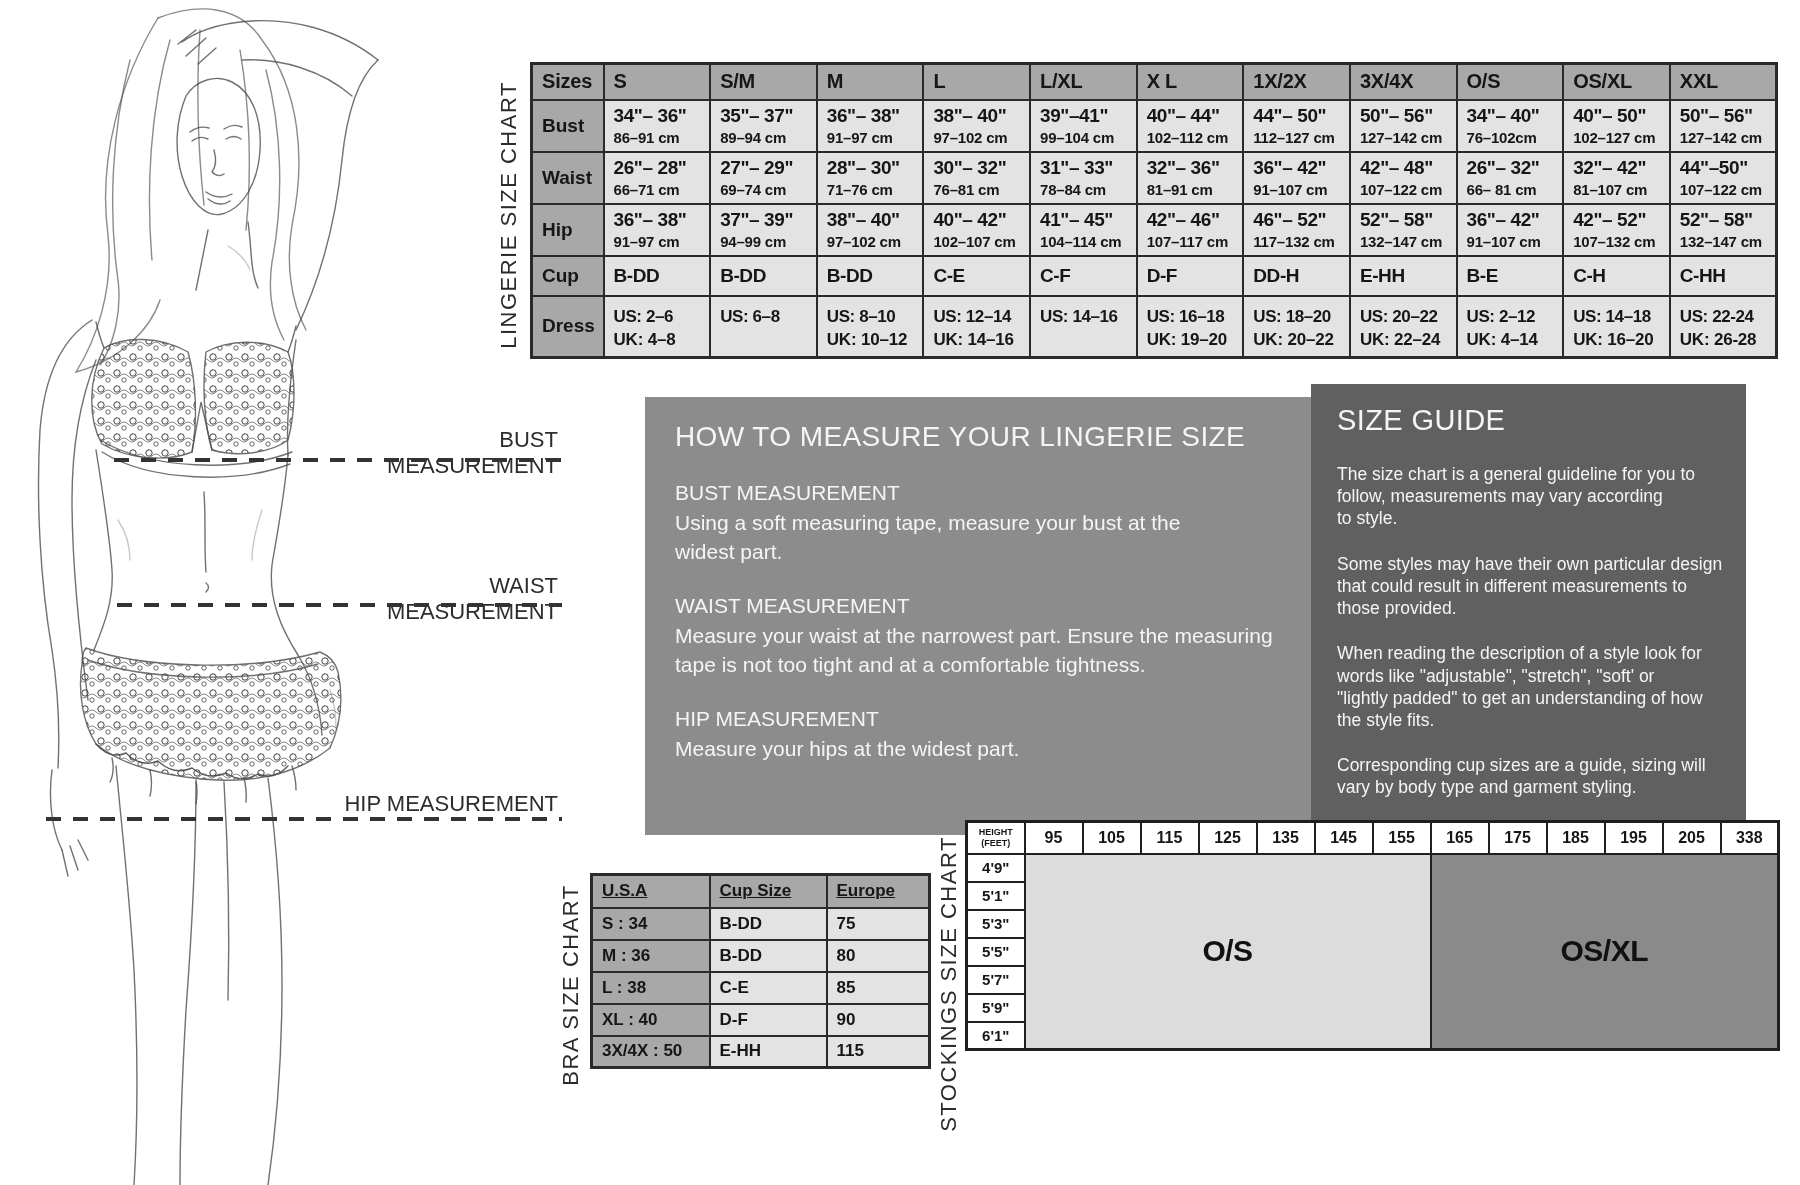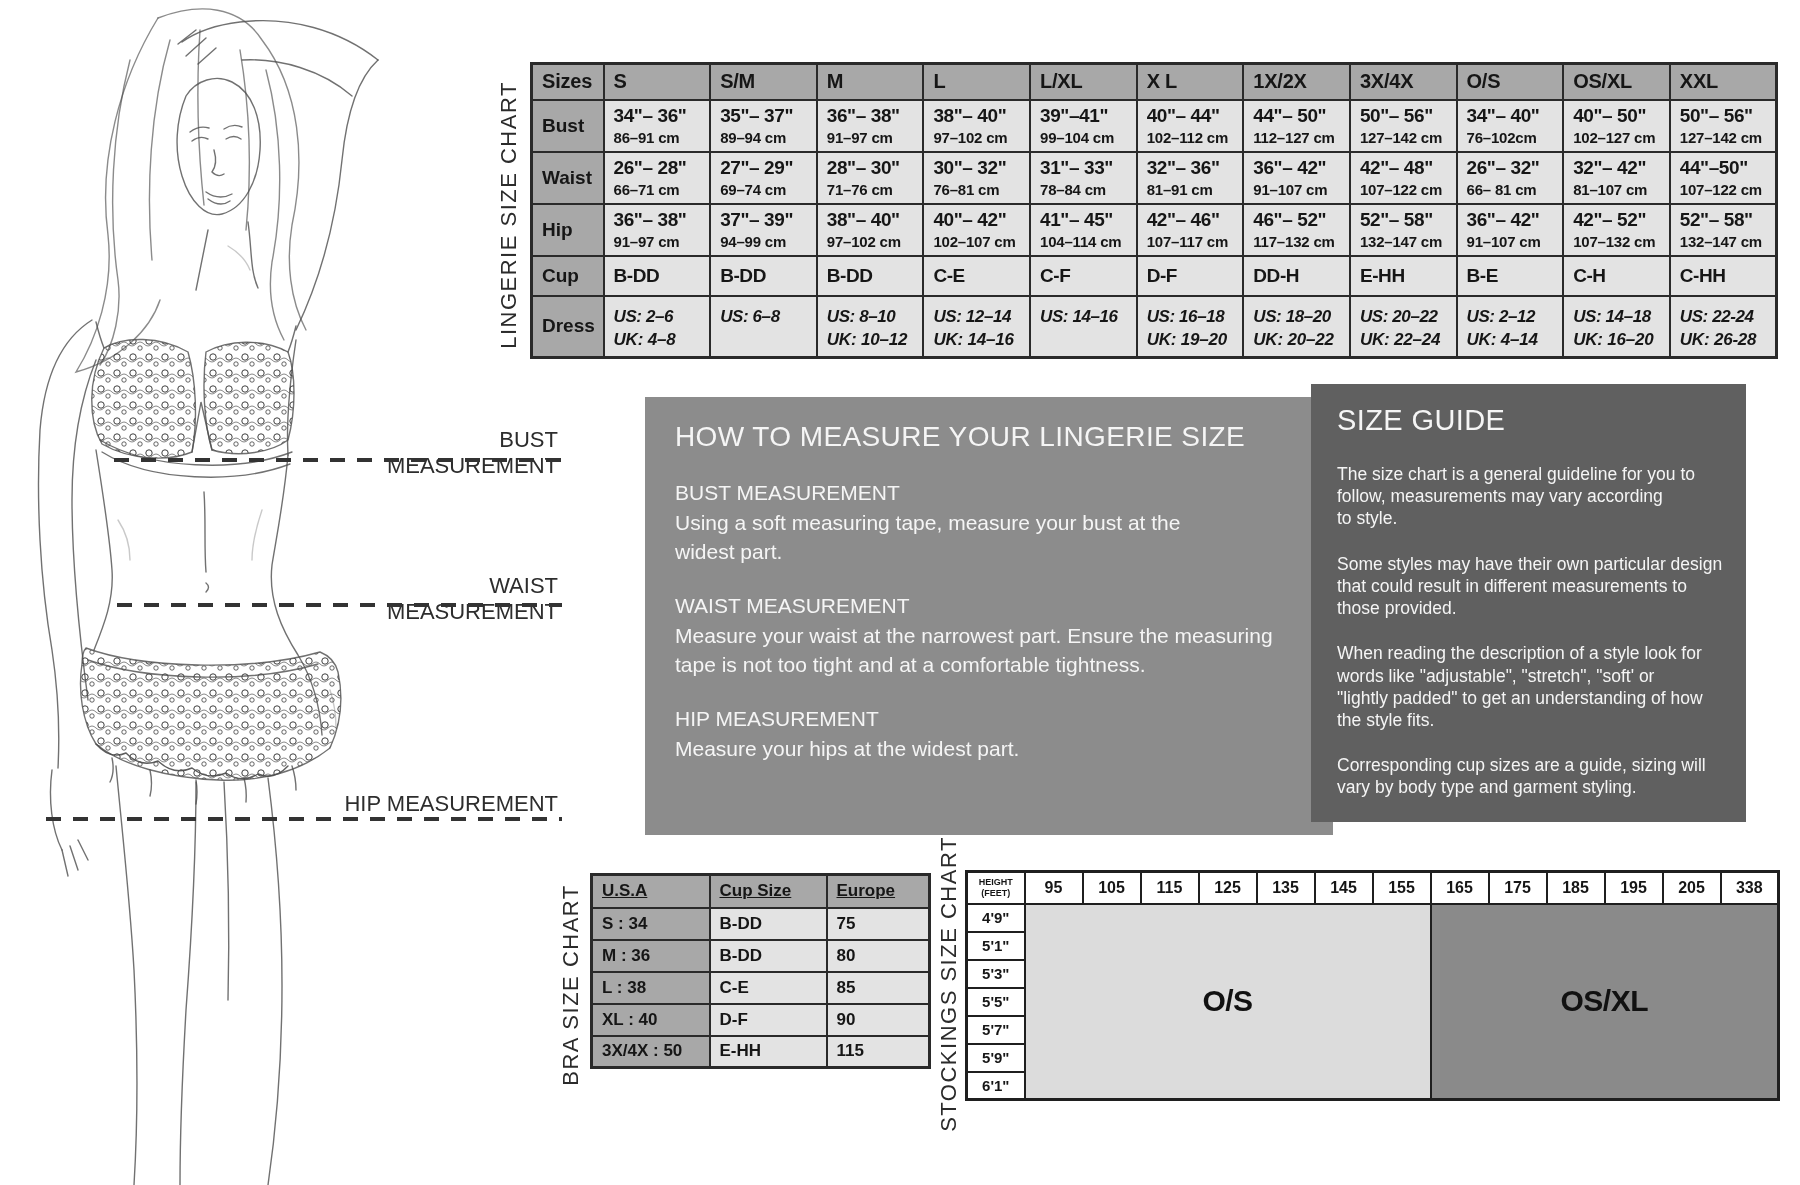--- a/index.html
+++ b/index.html
@@ -38,21 +38,21 @@
 
   #lingerie-table{position:absolute;left:530px;top:62px;width:1248px;}
   #lingerie-table thead th{background:var(--head-bg);font-size:20px;height:36px;letter-spacing:-0.2px;}
   #lingerie-table tbody th{background:var(--head-bg);font-size:19px;}
   #lingerie-table td{background:var(--cell-bg);}
   #lingerie-table .line1{font-size:19px;letter-spacing:-0.4px;line-height:1.25;}
   #lingerie-table .line2{font-size:15px;letter-spacing:-0.2px;line-height:1.3;}
   #lingerie-table tr.row-bust,#lingerie-table tr.row-waist,#lingerie-table tr.row-hip{height:52px;}
   #lingerie-table tr.row-cup{height:40px;}
   #lingerie-table tr.row-dress{height:62px;}
-  #lingerie-table tr.row-dress td{vertical-align:top;padding-top:8px;font-style:italic;}
+  #lingerie-table tr.row-dress td{vertical-align:top;padding-top:8px;}
   #lingerie-table tr.row-dress .line1,#lingerie-table tr.row-dress .line2{font-size:17px;line-height:1.4;}
 
   
   .panel{position:absolute;color:#f5f5f5;}
   #howto-panel{left:645px;top:397px;width:688px;height:438px;background:var(--panel-mid);
     padding:24px 30px;}
   #howto-panel h1{margin:0 0 28px;font-size:28px;font-weight:400;letter-spacing:0.4px;}
   #howto-panel h2{margin:0 0 4px;font-size:21px;font-weight:400;}
   #howto-panel p{margin:0 0 27px;font-size:21px;font-weight:400;line-height:1.38;white-space:pre-line;}
 
@@ -61,21 +61,21 @@
   #guide-panel h1{margin:0 0 26px;font-size:29px;font-weight:400;letter-spacing:0.4px;}
   #guide-panel p{margin:0 0 23px;font-size:17.5px;font-weight:400;line-height:1.27;white-space:pre-line;}
 
   
   #bra-table{position:absolute;left:590px;top:873px;width:338px;}
   #bra-table thead th{background:var(--head-bg);font-size:17px;height:33px;text-decoration:underline;}
   #bra-table tbody th{background:var(--head-bg);font-size:17px;height:32px;}
   #bra-table td{background:var(--cell-bg);font-size:17px;}
 
   
-  #stockings-table{position:absolute;left:965px;top:870px;width:815px;border:3px solid #1f1f1f;}
+  #stockings-table{position:absolute;left:965px;top:820px;width:815px;border:3px solid #1f1f1f;}
   #stockings-table th,#stockings-table td{border:2px solid #1f1f1f;padding:0;}
   #stockings-table thead th{background:#fff;font-size:16px;height:32px;text-align:center;}
   #stockings-table th.corner{font-size:9px;line-height:1.15;white-space:pre-line;letter-spacing:0;}
   #stockings-table tbody th{background:#fff;font-size:15px;height:28px;text-align:center;}
   #stockings-table td.region{text-align:center;vertical-align:middle;font-size:30px;
     letter-spacing:-0.5px;color:#111;}
   #stockings-table td.region-os{background:var(--os-bg);}
   #stockings-table td.region-osxl{background:var(--osxl-bg);}
 </style>
 </head>

